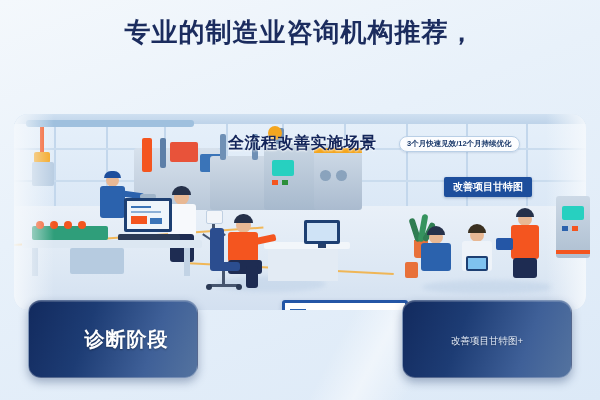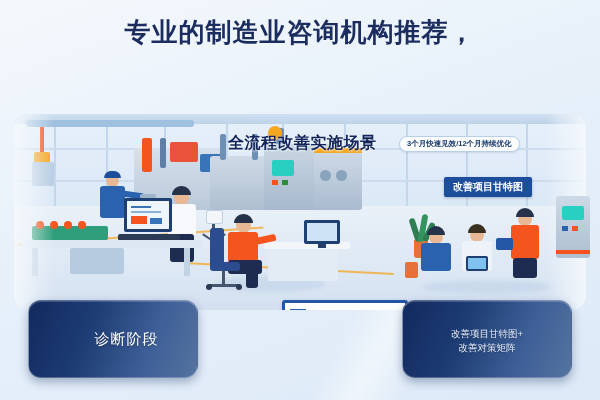--- a/index.html
+++ b/index.html
@@ -77,21 +77,21 @@
   .cards{position:absolute;left:0;bottom:22px;width:100%;height:78px;z-index:40;
     display:flex;justify-content:space-between;padding:0 28px;}
   .card{
     width:170px;height:78px;border-radius:13px;
     background:linear-gradient(110deg,#122a5e 0%,#1d3c74 35%,#3f6098 72%,#54739f 100%);
     border:1px solid rgba(255,255,255,.28);
     box-shadow:0 4px 10px rgba(20,45,95,.35), inset 0 1px 0 rgba(255,255,255,.18);
     display:flex;flex-direction:column;align-items:center;justify-content:center;
     color:#fff;text-align:center;padding:4px 6px;
   }
-  .card-title{font-size:15px;font-weight:normal;letter-spacing:1px;line-height:1.2;
+  .card-title{font-size:20px;font-weight:bold;letter-spacing:1px;line-height:1.2;
     text-shadow:0 1px 2px rgba(0,0,0,.35);margin-left:27px;}
   .card-desc{font-size:9.5px;line-height:1.38;margin-top:3px;color:#eaf1fb;
     text-shadow:0 1px 1px rgba(0,0,0,.3);}
 
   .diag-sheen{position:absolute;left:0;bottom:0;width:100%;height:96px;
     background:linear-gradient(118deg,rgba(255,255,255,0) 55%,rgba(255,255,255,.5) 62%,rgba(255,255,255,0) 70%);
     pointer-events:none;z-index:5;}
 </style>
 </head>
 <body>
@@ -268,18 +268,17 @@
 
 <div class="cards">
 
   <div class="card">
     <div class="card-title">诊断阶段</div>
   </div>
 
   <div class="card">
     <div class="card-desc">
       <div>改善项目甘特图+</div>
-      <div>改善对策矩阵</div>
     </div>
   </div>
 
 
 </div>
 
 </body></html>

